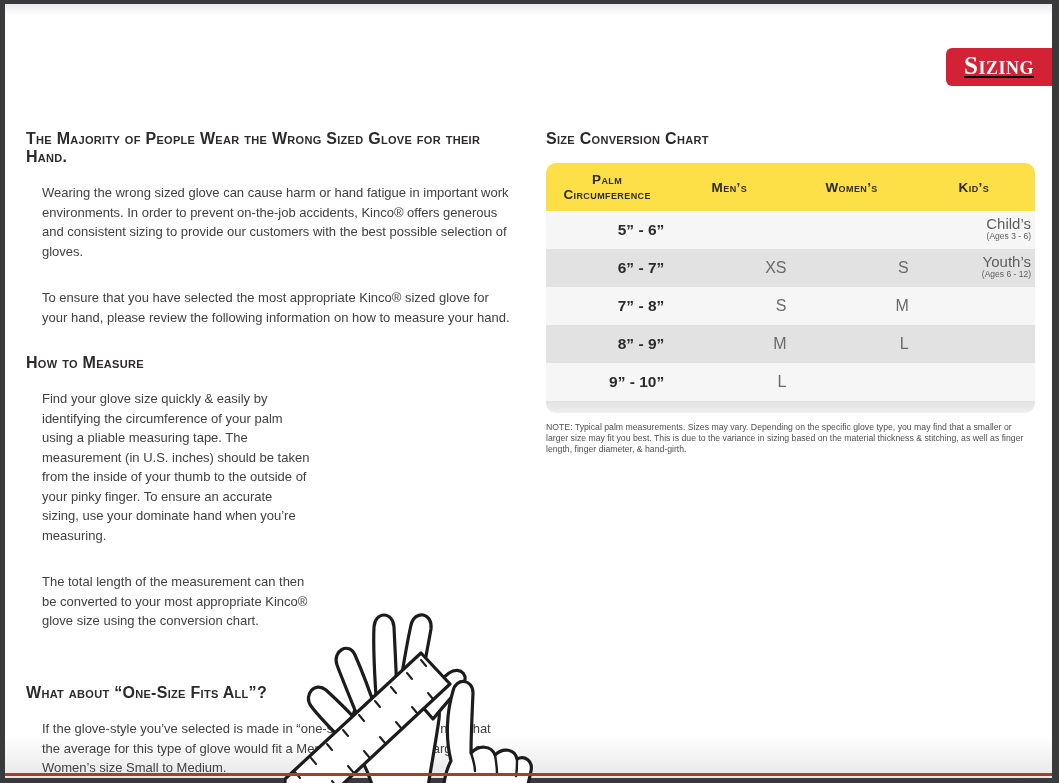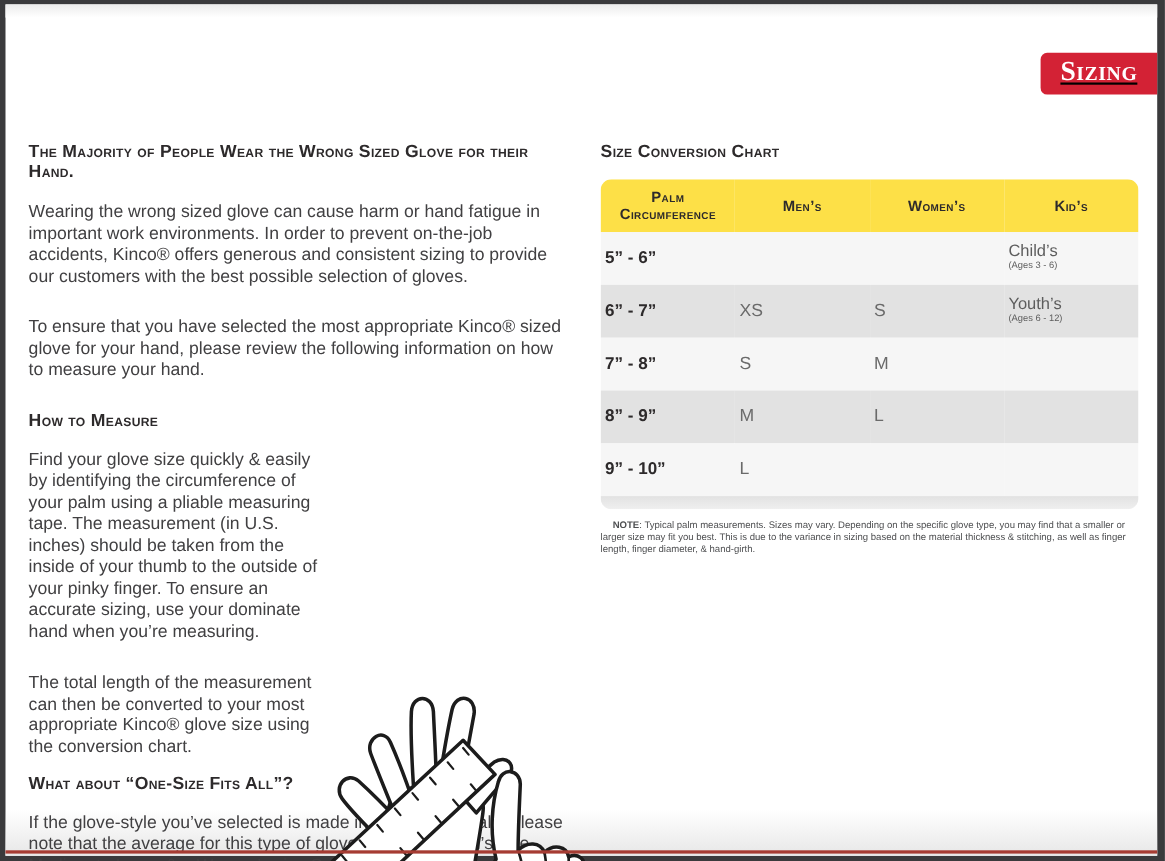--- a/index.html
+++ b/index.html
@@ -43,22 +43,22 @@
   
   .col-left{position:absolute;left:21px;top:126px;width:486px;}
   .col-right{position:absolute;left:541px;top:126px;width:489px;}
 
   .section-heading{
     margin:0 0 17px 0;
     font-size:16px;font-weight:bold;font-variant:small-caps;
     letter-spacing:.3px;color:#2d2a2b;line-height:18px;
   }
   .body-para{
-    margin:0 0 27px 0;
-    font-size:16px;line-height:19.5px;color:#414042;
+    margin:0 0 27px 16px;
+    font-size:13px;line-height:19.5px;color:#414042;
   }
   .measure-block{position:relative;min-height:330px;}
   .measure-block .body-para{width:270px;}
   .hand-illustration{
     position:absolute;left:258px;top:225px;
     width:252px;height:248px;
   }
   .gap-top{margin-top:6px;}
 
   
@@ -69,34 +69,34 @@
   table.size-table{
     width:100%;border-collapse:collapse;table-layout:fixed;
   }
   .size-table th{
     background:#fde047;height:44px;
     font-size:13.5px;font-weight:bold;font-variant:small-caps;
     letter-spacing:.4px;color:#2d2a2b;line-height:15px;
     text-align:center;vertical-align:middle;padding:2px 6px;
   }
   .size-table td{
-    height:48px;text-align:left;vertical-align:middle;padding:0 4px;
+    height:38px;text-align:right;vertical-align:middle;padding:0 4px;
   }
   .size-table tbody tr:nth-child(odd){background:#f6f6f6;}
   .size-table tbody tr:nth-child(even){background:#e2e2e2;}
   td.palm-cell{font-size:15.5px;font-weight:bold;color:#2d2a2b;}
   td.size-cell{font-size:16px;color:#6a6a6a;}
   td.kids-cell{line-height:13px;}
   .kid-main{font-size:15px;color:#5d5d5d;}
   .kid-sub{font-size:8.5px;color:#5d5d5d;}
   .table-foot{height:12px;background:linear-gradient(#e2e2e2,#efefef);}
   .table-note{
     margin-top:9px;font-size:8.7px;line-height:11px;color:#4e4f51;
   }
-  .table-note b{font-weight:bold;margin-left:11px;}
+  .table-note b{font-weight:normal;}
 </style>
 </head>
 <body>
 
 <div class="frame">
   <div class="page">
     <div class="page-top-sheen"></div>
     <div class="page-bottom-sheen"></div>
 
     <div class="badge" style="background:#d32235">

